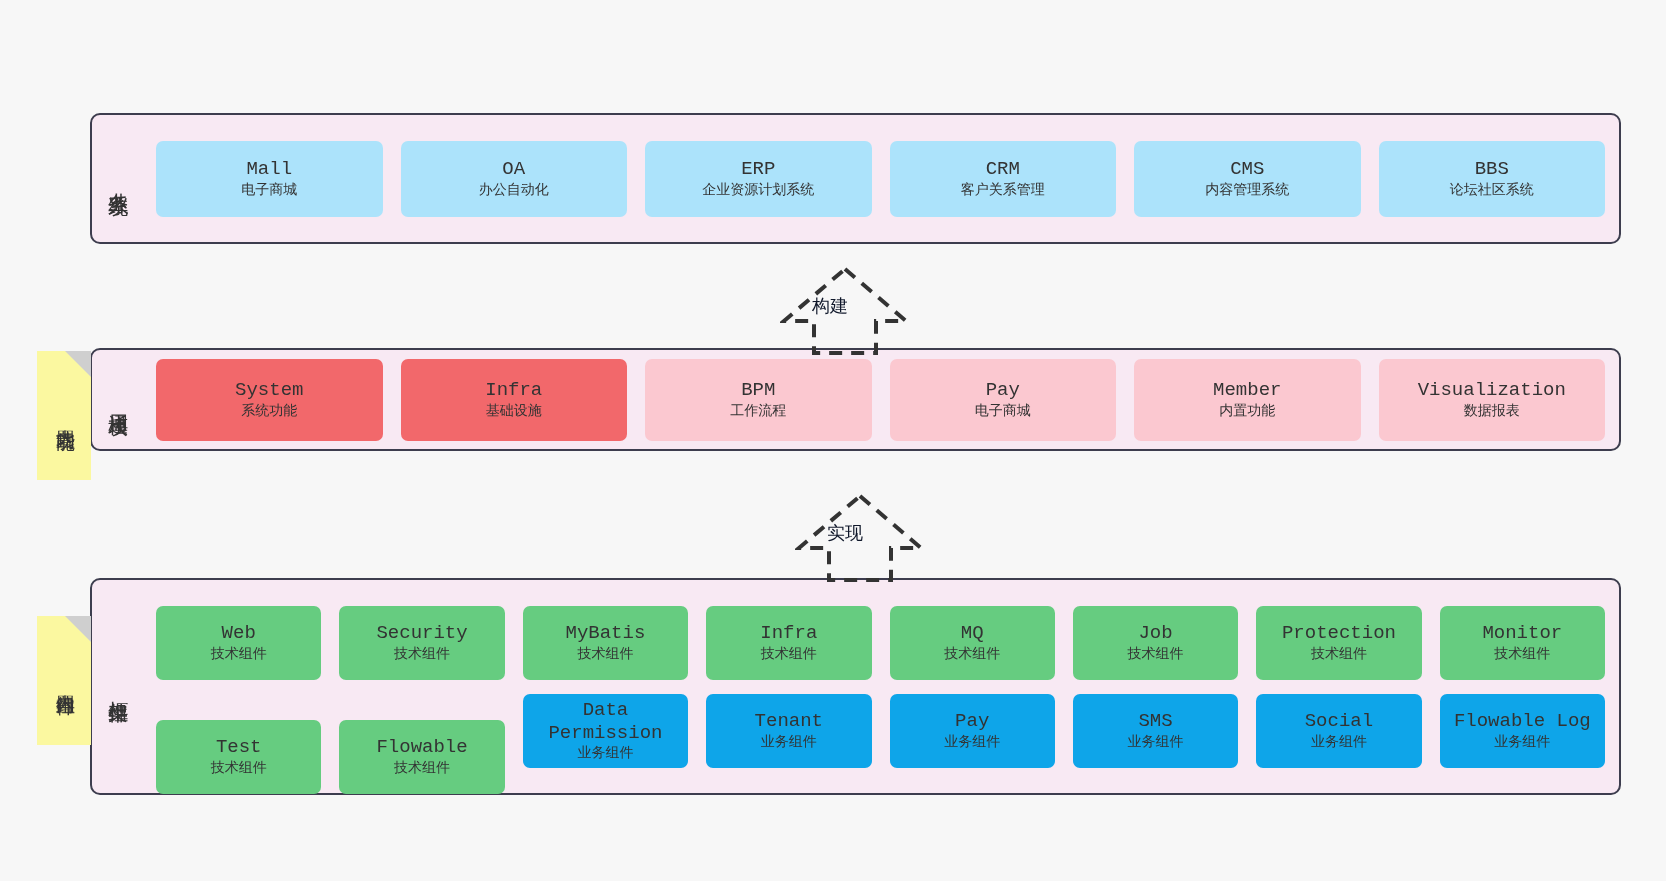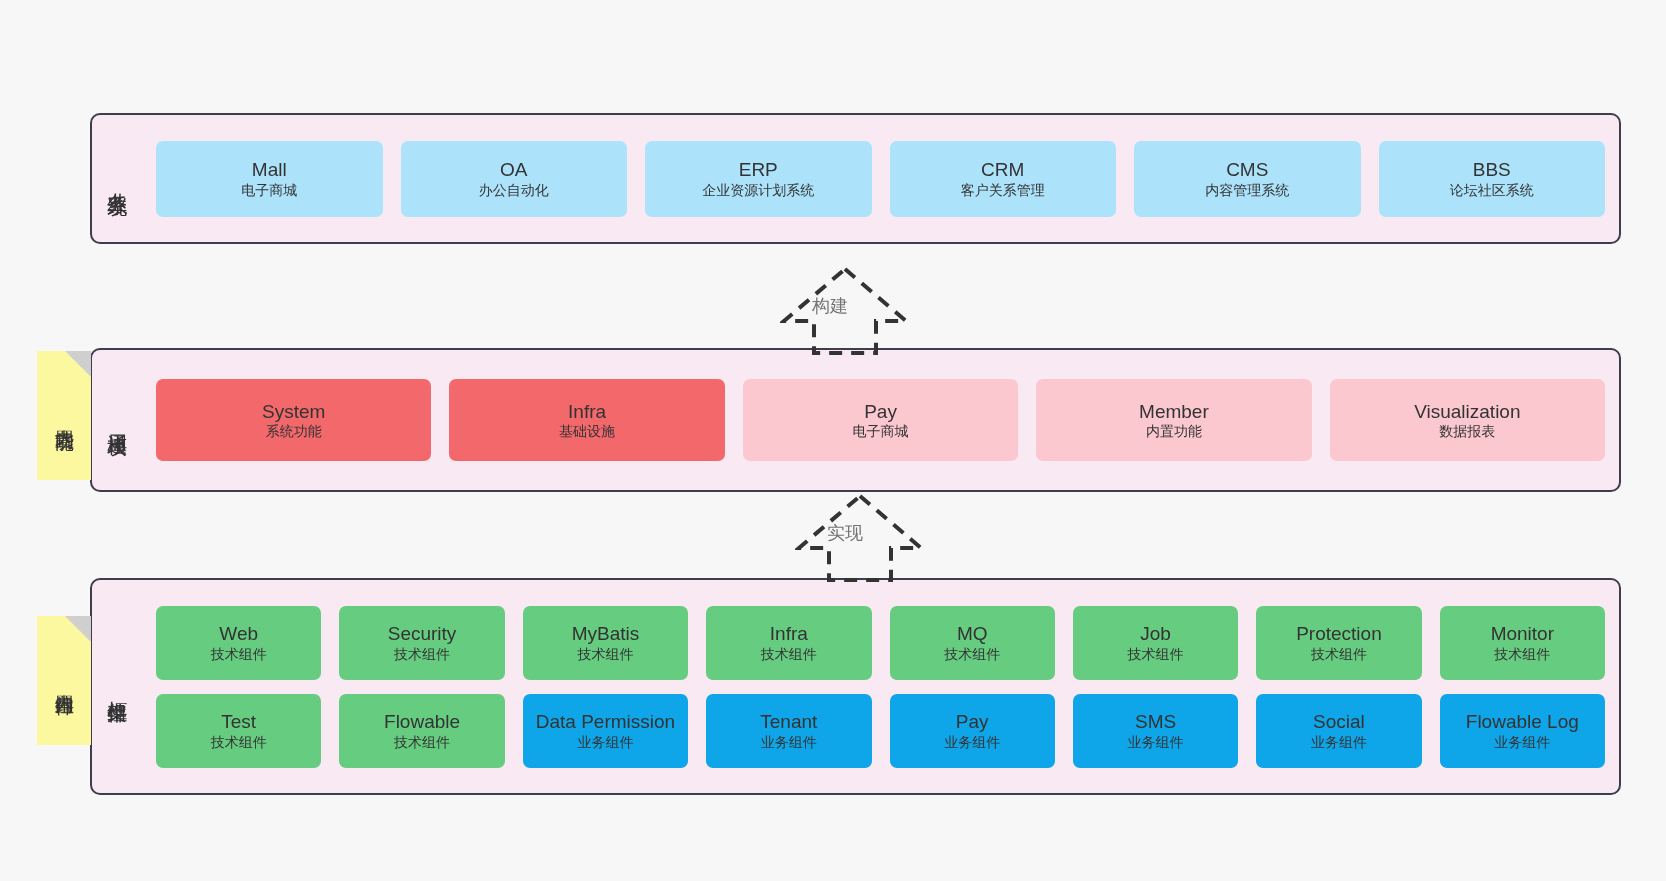--- a/index.html
+++ b/index.html
@@ -12,20 +12,21 @@
     height: 881px;
     position: relative;
     font-family: "Liberation Sans", "DejaVu Sans", sans-serif;
     color: #333333;
     overflow: hidden;
   }
 
   .canvas {
     position: absolute;
     inset: 0;
+    font-family: Liberation Mono, monospace;
   }
 
   
   .layer {
     position: absolute;
     box-sizing: border-box;
     background: #f8e9f3;
     border: 2px solid #3d3d4e;
     border-radius: 10px;
     display: flex;
@@ -84,21 +85,21 @@
     color: #333333;
     padding: 6px 4px;
     box-sizing: border-box;
   }
   .node .t1 { font-size: 19px; }
   .node .t2 { font-size: 14px; }
 
   .biz  { background: #ace3fb; height: 76px; }
   .mod  { background: #f2686b; height: 82px; }
   .mod-light { background: #fbc8d0; height: 82px; }
-  .comp-tech { background: #66cc80; height: 74px; }
+  .comp-tech { background: #66cc80; height: 74px; margin-top: 26px; }
   .comp-biz  { background: #0ea5e9; height: 74px; }
 
   
   .note {
     position: absolute;
     box-sizing: border-box;
     background: #fbf8a0;
     display: flex;
     align-items: center;
     justify-content: center;
@@ -122,21 +123,21 @@
   }
 
   
   .arrow {
     position: absolute;
     z-index: 2;
   }
   .arrow-label {
     position: absolute;
     font-size: 18px;
-    color: #737373;
+    color: #0f172a;
     background: transparent;
     white-space: nowrap;
     z-index: 4;
   }
 </style>
 </head>
 <body>
 
 <div class="canvas">
 
@@ -180,34 +181,38 @@
   <svg class="arrow" style="left:780px; top:265px; width:130px; height:90px;" viewBox="0 0 130 90">
     <path d="M 65 4 L 126 56 L 96 56 L 96 88 L 34 88 L 34 56 L 4 56 Z" fill="none" stroke="#333333" stroke-width="4" stroke-dasharray="13,9" stroke-linejoin="miter"></path>
   </svg>
   <div class="arrow-label" style="left:812px; top:294px;">构建</div>
 
   <div class="note" style="left:37px; top:351px; width:54px; height:129px;">
     <span class="fold"></span>
     <span>内置功能</span>
   </div>
 
-  <div class="layer" style="left:90px; top:348px; width:1531px; height:144px;">
+  <div class="layer" style="left:90px; top:348px; width:1531px; height:103px;">
     <div class="layer-title">通用模块</div>
     <div class="layer-body">
 
       <div class="node mod">
         <div class="t1">System</div>
         <div class="t2">系统功能</div>
       </div>
 
       <div class="node mod">
         <div class="t1">Infra</div>
         <div class="t2">基础设施</div>
       </div>
 
+      <div class="node mod-light">
+        <div class="t1">BPM</div>
+        <div class="t2">工作流程</div>
+      </div>
 
       <div class="node mod-light">
         <div class="t1">Pay</div>
         <div class="t2">电子商城</div>
       </div>
 
       <div class="node mod-light">
         <div class="t1">Member</div>
         <div class="t2">内置功能</div>
       </div>

